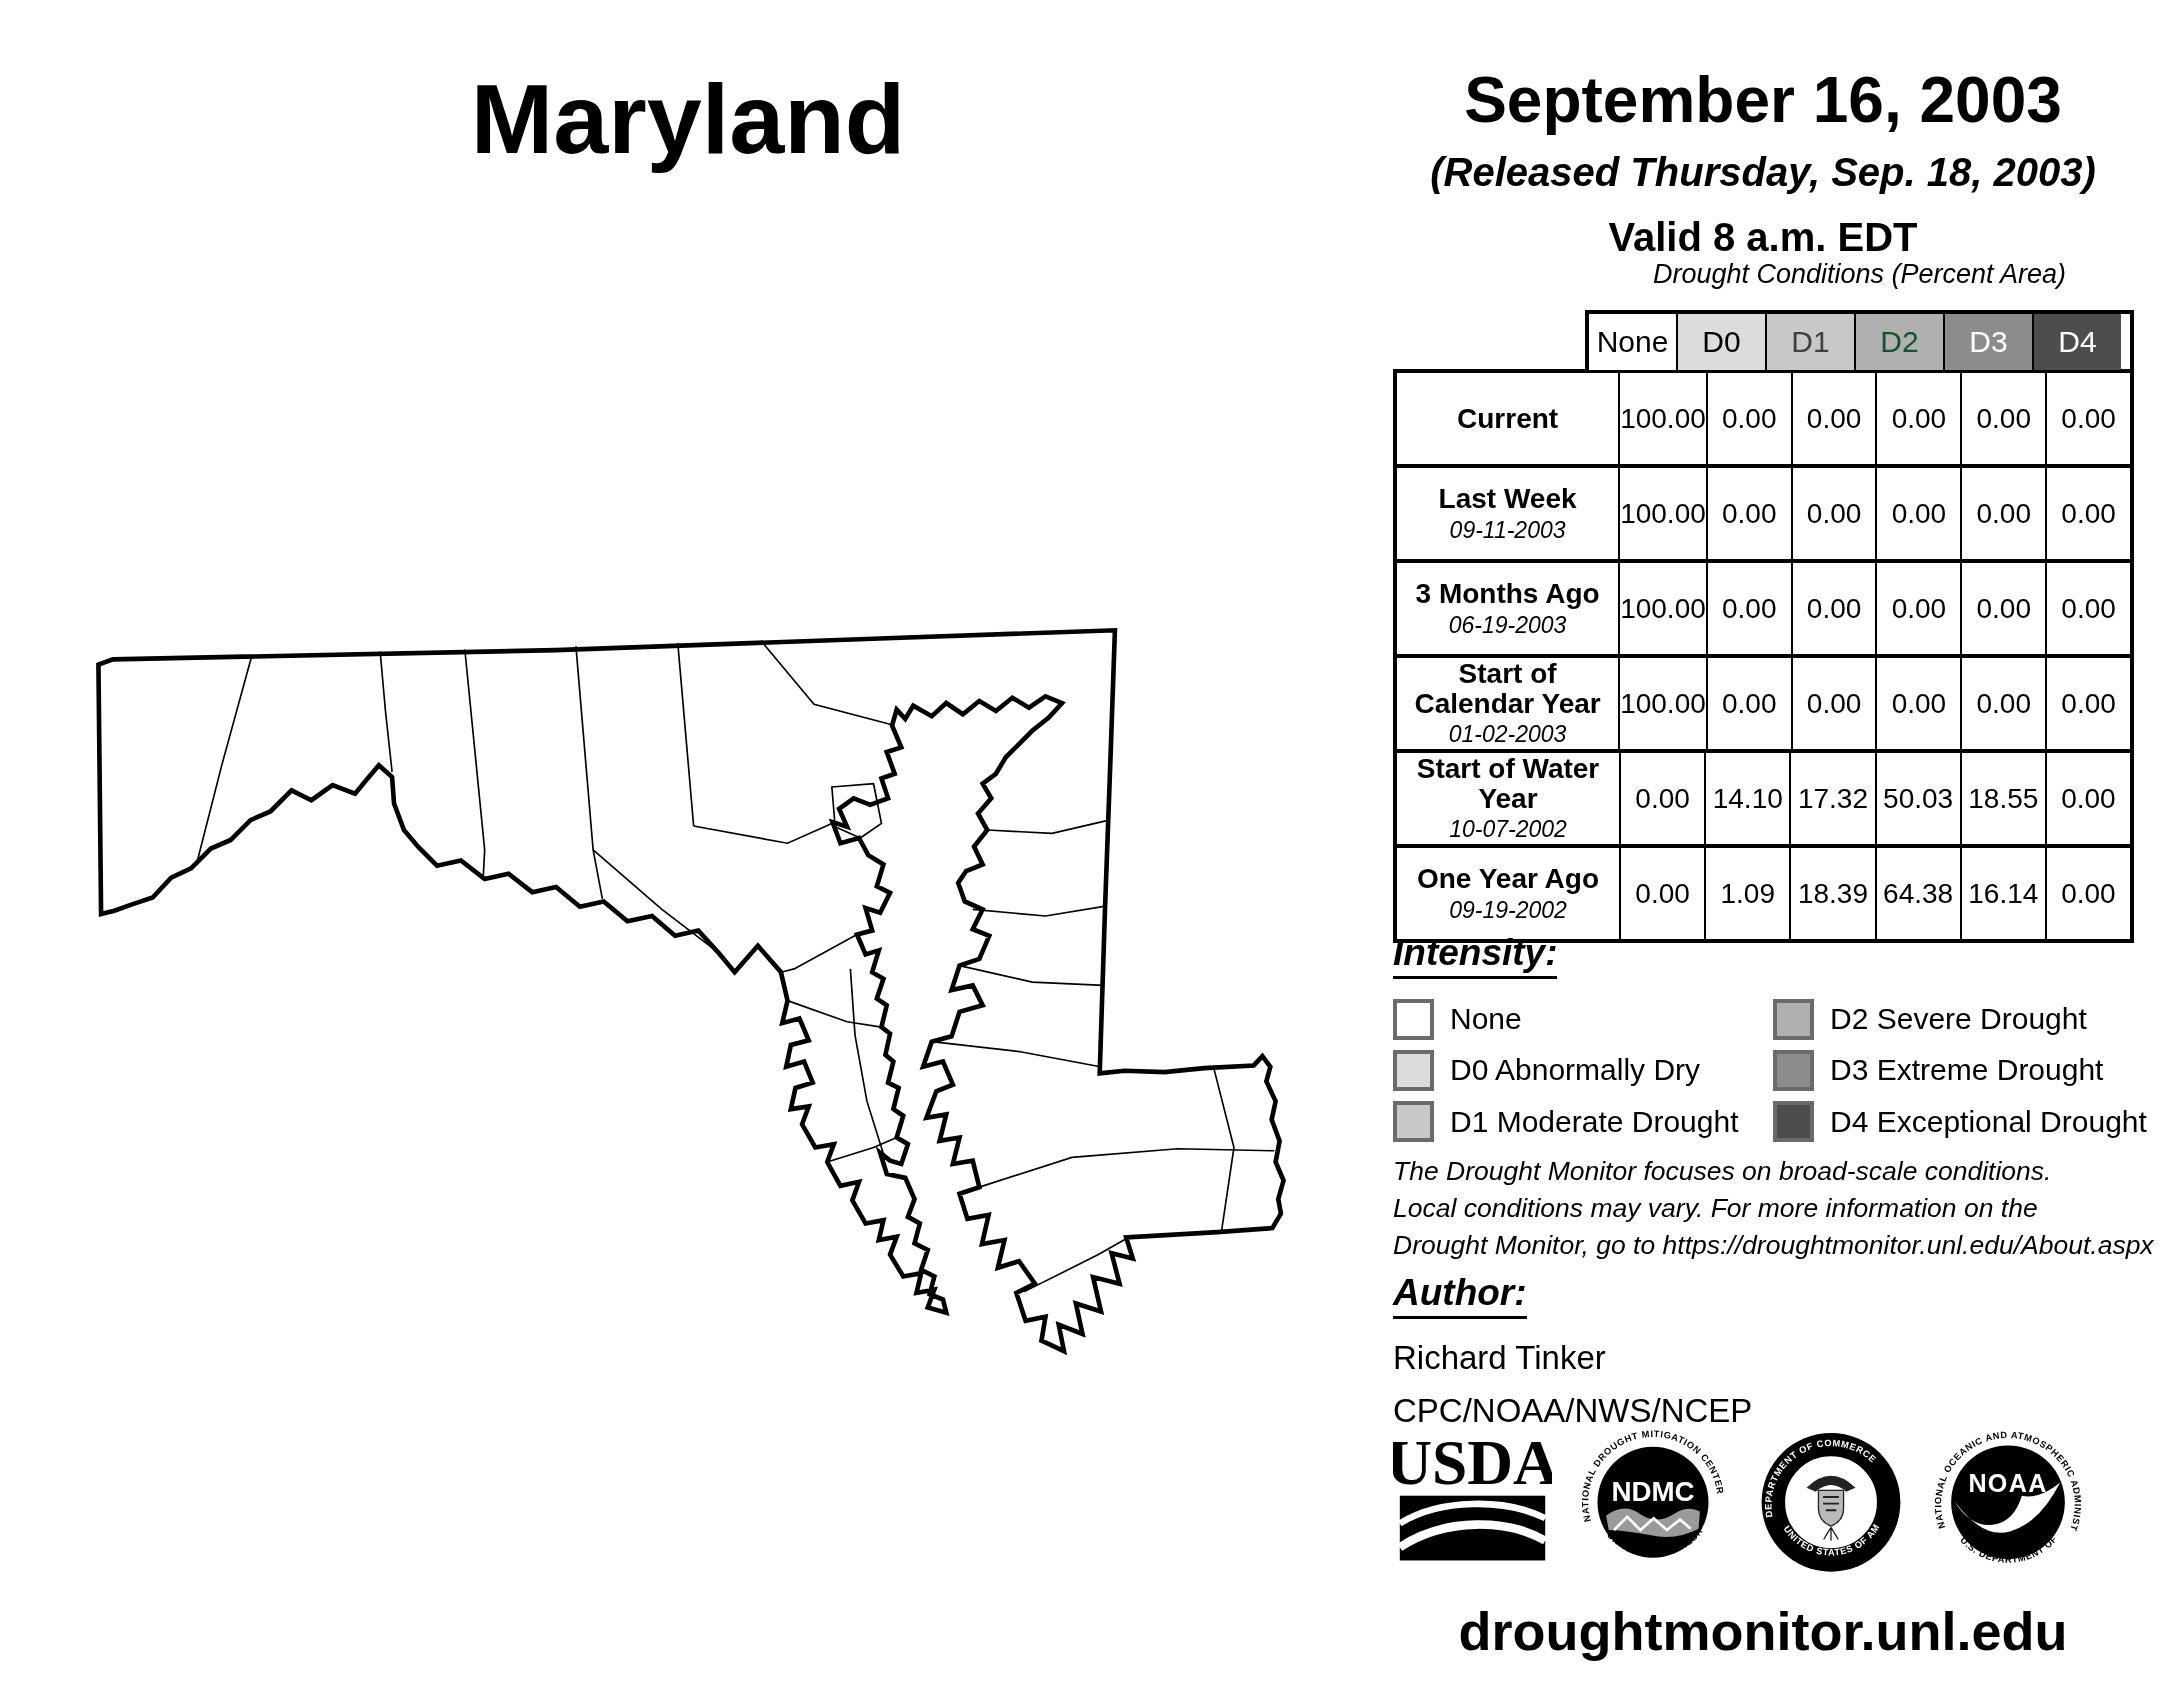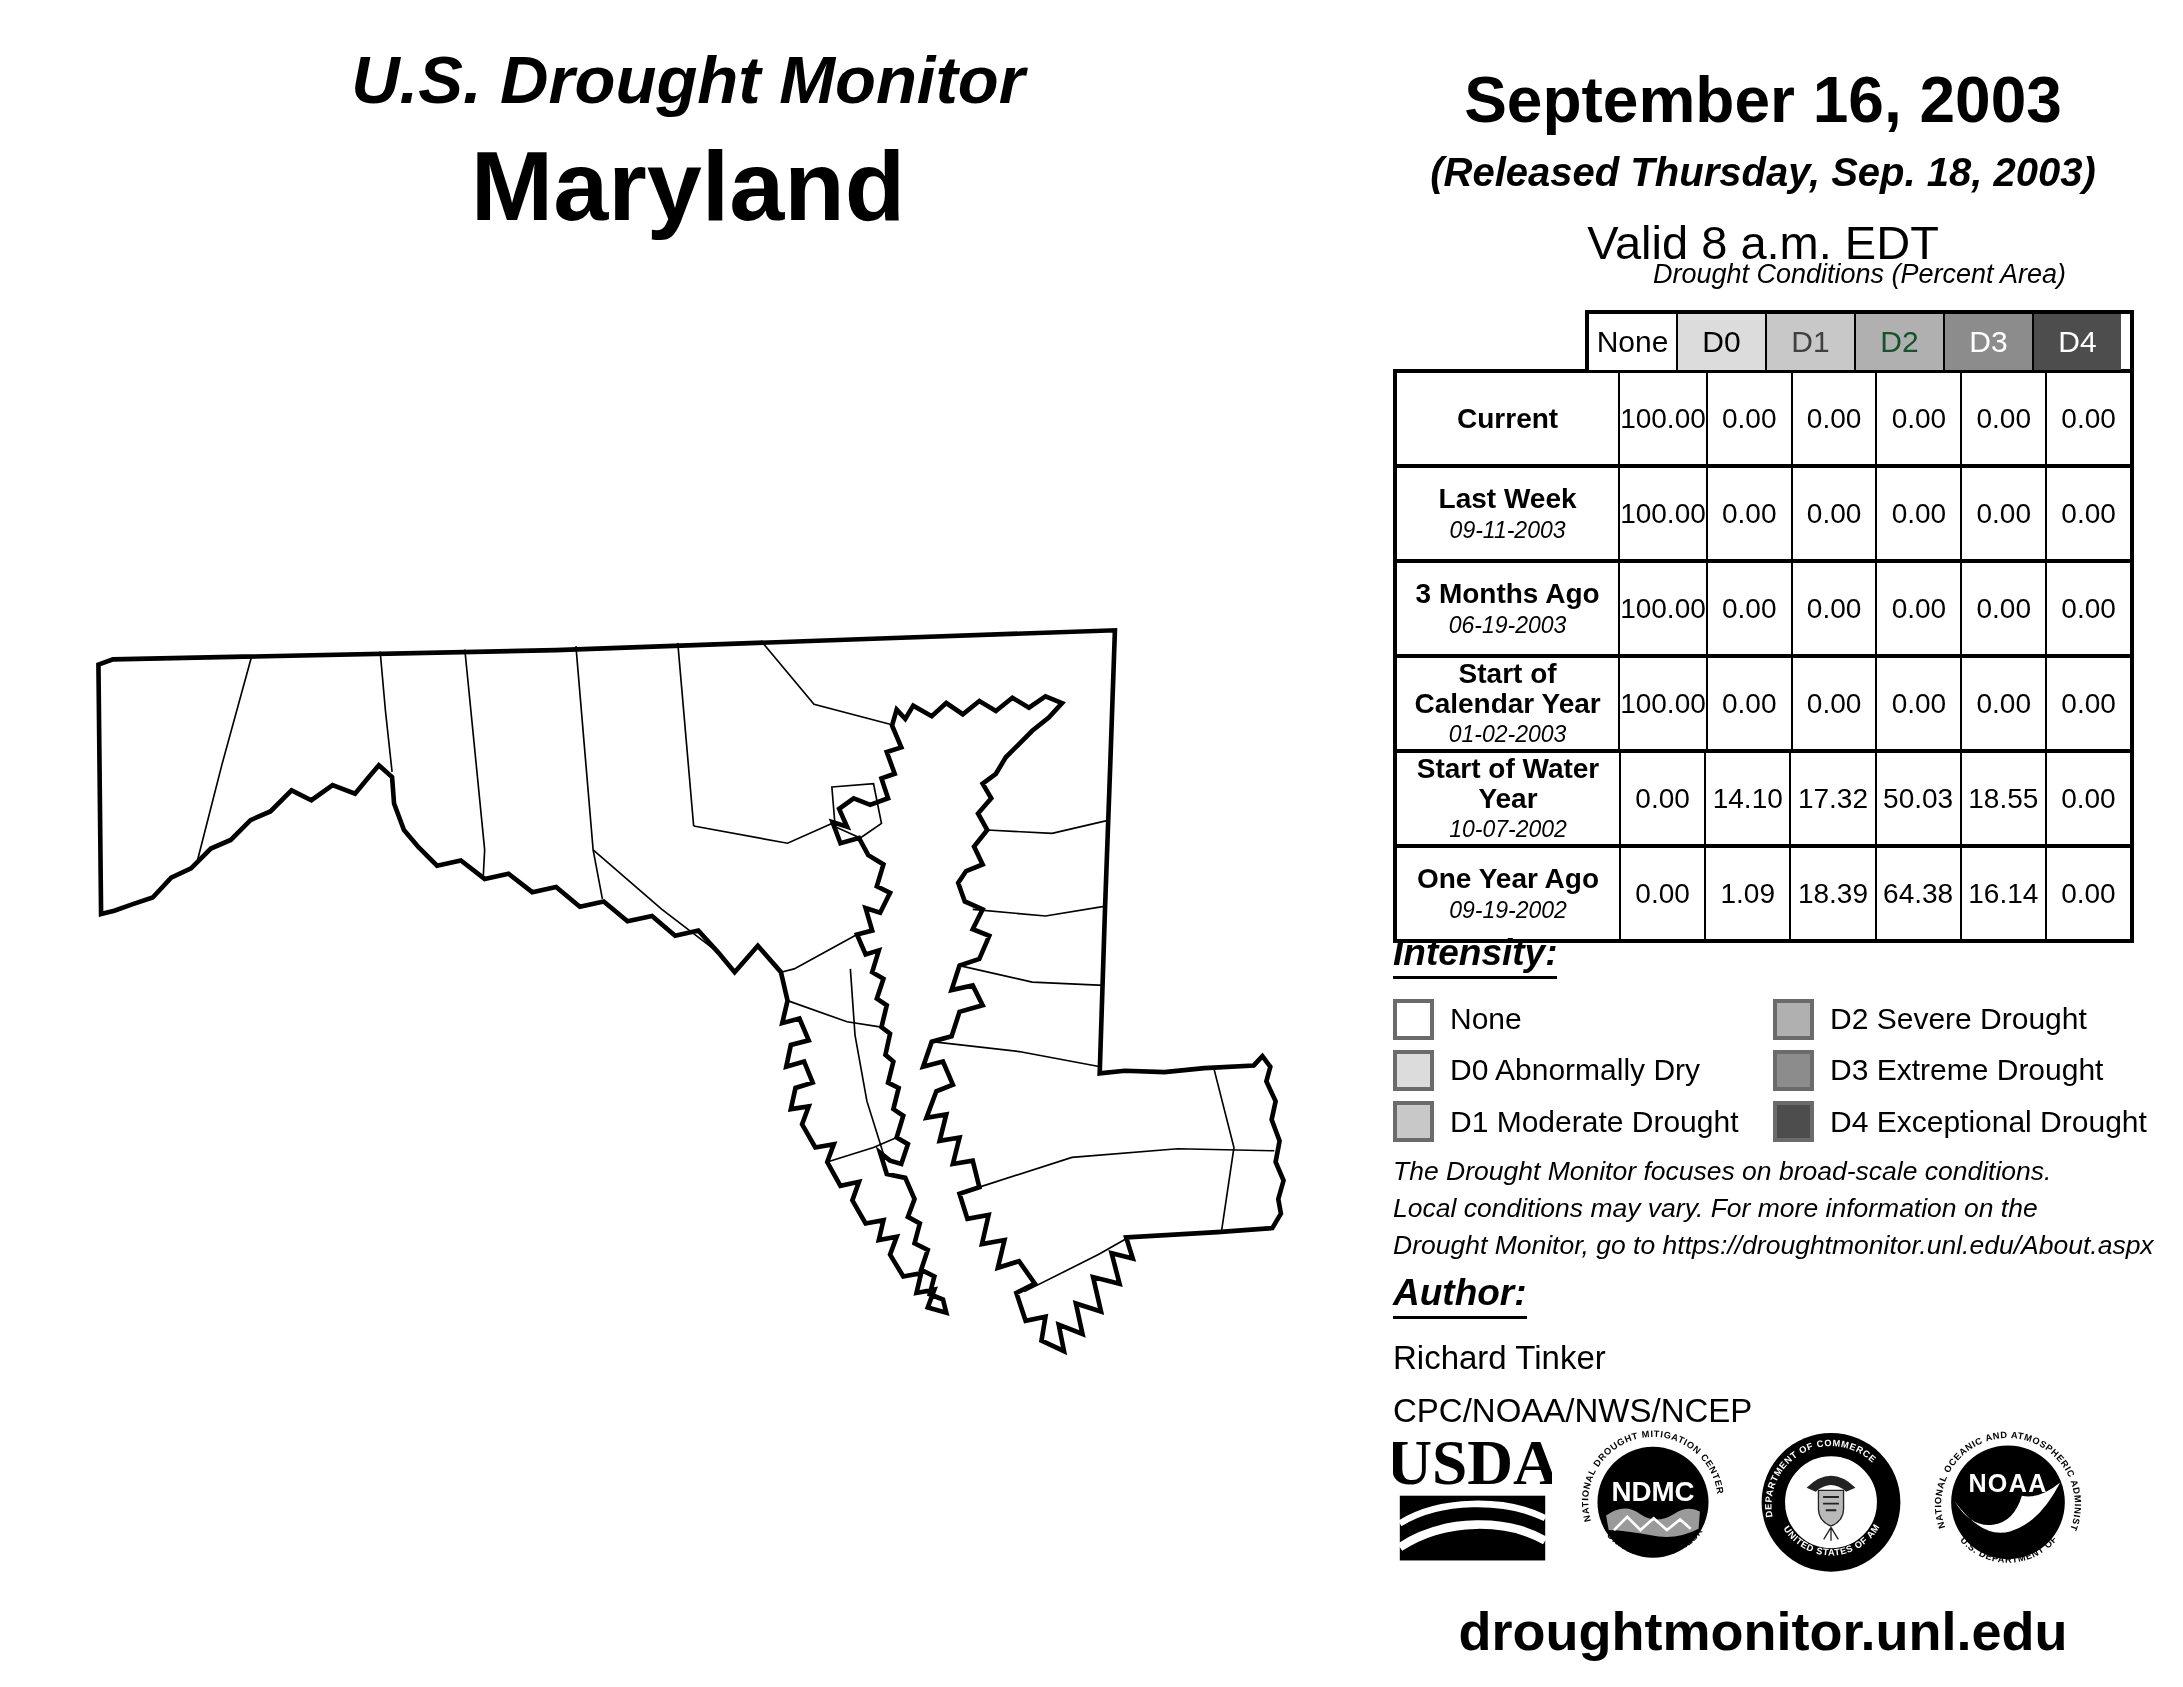--- a/index.html
+++ b/index.html
@@ -12,21 +12,21 @@
   .dm-title{font-size:67px;font-weight:bold;font-style:italic;line-height:1;}
   .dm-state{font-size:99px;font-weight:bold;line-height:1;margin-top:22.5px;}
   
   .map-wrap{position:absolute;left:93px;top:625px;width:1237px;height:744px;}
   .state-outline{fill:#ffffff;stroke:#000;stroke-width:7;stroke-linejoin:miter;}
   .county{fill:none;stroke:#000;stroke-width:2.5;}
   
   .date-block{position:absolute;left:1343px;top:63px;width:840px;text-align:center;}
   .d-date{font-size:64px;font-weight:bold;}
   .d-released{font-size:40px;font-weight:bold;font-style:italic;margin-top:13.2px;}
-  .d-valid{font-size:47px;font-weight:normal;margin-top:20px;}
+  .d-valid{font-size:40px;font-weight:bold;margin-top:20px;}
   
   .dc-title{position:absolute;left:1585px;top:259px;width:549px;text-align:center;
     font-size:27px;font-style:italic;}
   .dm-table{position:absolute;left:1393px;top:310px;width:741px;}
   .header-row{margin-left:192px;display:flex;border:4.6px solid #000;}
   .hcell{width:87px;height:56px;display:flex;align-items:center;justify-content:center;
     font-size:30px;border-left:2.6px solid #000;}
   .hcell:first-child{border-left:none;}
   .tbody-box{border:4.6px solid #000;margin-top:-4.6px;background:#fff;}
   .brow{display:flex;border-top:4.6px solid #000;}
@@ -60,21 +60,20 @@
   .logo-row{position:absolute;left:1393px;top:1419px;width:691px;height:159px;
     display:flex;align-items:center;justify-content:space-between;}
   .footer-url{position:absolute;left:1343px;top:1600px;width:840px;text-align:center;
     font-size:54px;font-weight:bold;}
   .rimtext{font-size:14px;font-weight:bold;letter-spacing:1px;}
 </style>
 </head>
 <body>
 
 <div class="title-block">
-  <div class="dm-title">U.S. Drought Monitor</div>
   <div class="dm-state">Maryland</div>
 </div>
 
 <div class="map-wrap">
   <svg width="1237" height="744" viewBox="0 0 1870 1125" xmlns="http://www.w3.org/2000/svg">
     <path class="state-outline" d="M 12,437 L 8,60 L 30,52 L 700,38 L 1200,20 L 1545,8
       L 1538,210 L 1530,430 L 1522,678
       L 1560,674 L 1620,676 L 1680,670 L 1755,666
       L 1768,652 L 1780,668 L 1774,690 L 1788,720 L 1782,748 L 1794,780 L 1788,812 L 1800,840 L 1792,868 L 1796,890 L 1783,912
       L 1700,918 L 1562,926

